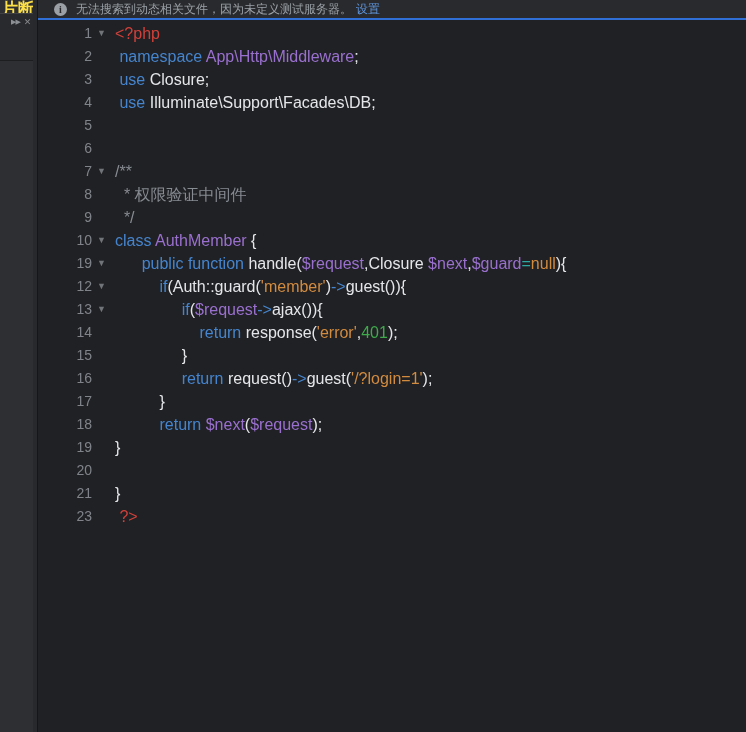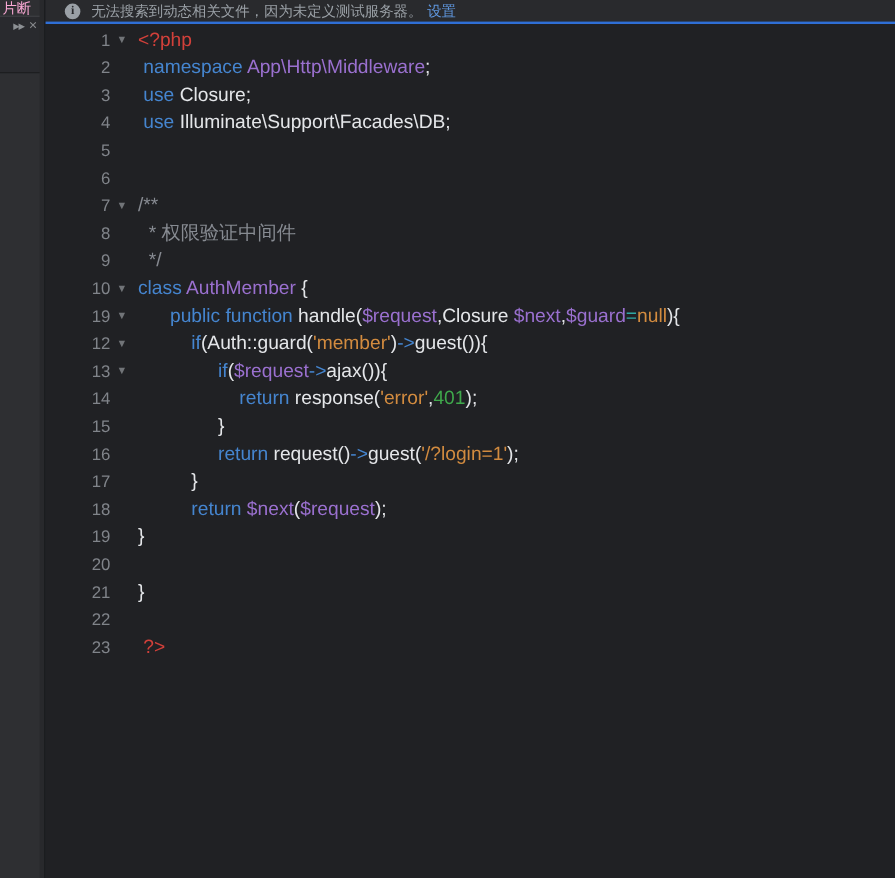--- a/index.html
+++ b/index.html
@@ -9,21 +9,21 @@
     --tok-num:#3fa94c; --tok-red:#d1403a; --tok-cmt:#878b92; --tok-teal:#2ea8a4;
     --lineno:#80848a; --fold:#717478; --notif-text:#9aa0a6;
   }
   *{box-sizing:border-box;margin:0;padding:0;}
   html,body{width:746px;height:732px;overflow:hidden;background:var(--bg-editor);
     font-family:"Liberation Sans","DejaVu Sans",sans-serif;}
   .app{position:relative;width:746px;height:732px;}
 
   
   .sidebar{position:absolute;left:0;top:0;width:38px;height:732px;background:var(--bg-sidebar);overflow:hidden;}
-  .sidebar .tab-label{position:absolute;left:2px;top:-1px;font-size:12px;color:#f9a8d4;white-space:nowrap;}
+  .sidebar .tab-label{position:absolute;left:2px;top:-1px;font-size:16px;color:#fde047;white-space:nowrap;font-weight:bold;}
   .side-toolbar{position:absolute;left:0;top:13px;width:37px;height:48px;background:var(--bg-toolbar);
     border-top:1px solid #404145;border-bottom:1px solid #1d1e20;}
   .side-toolbar .icons{display:flex;align-items:center;height:15px;padding-left:11px;}
   .run-icon{font-size:7px;color:#8c9094;letter-spacing:-1px;}
   .close-icon{font-size:9px;color:#87898c;margin-left:4px;}
   .side-strip{position:absolute;right:0;top:0;width:5px;height:732px;background:var(--bg-strip);
     border-right:1px solid #151618;}
 
   
   .main{position:absolute;left:38px;top:0;width:708px;height:732px;}
@@ -166,25 +166,20 @@
           <span class="ln">20</span>
           <span class="fold"></span>
           <span class="codetext"></span>
         </div>
         <div class="line">
           <span class="ln">21</span>
           <span class="fold"></span>
           <span class="codetext"><span class="tok-plain">}</span></span>
         </div>
         <div class="line">
-          <span class="ln">22</span>
-          <span class="fold"></span>
-          <span class="codetext"></span>
-        </div>
-        <div class="line">
           <span class="ln">23</span>
           <span class="fold"></span>
           <span class="codetext"><span class="tok-plain"> </span><span class="tok-red">?&gt;</span></span>
         </div>
       </div>
   </div>
 
 </div>
 
 </body></html>

